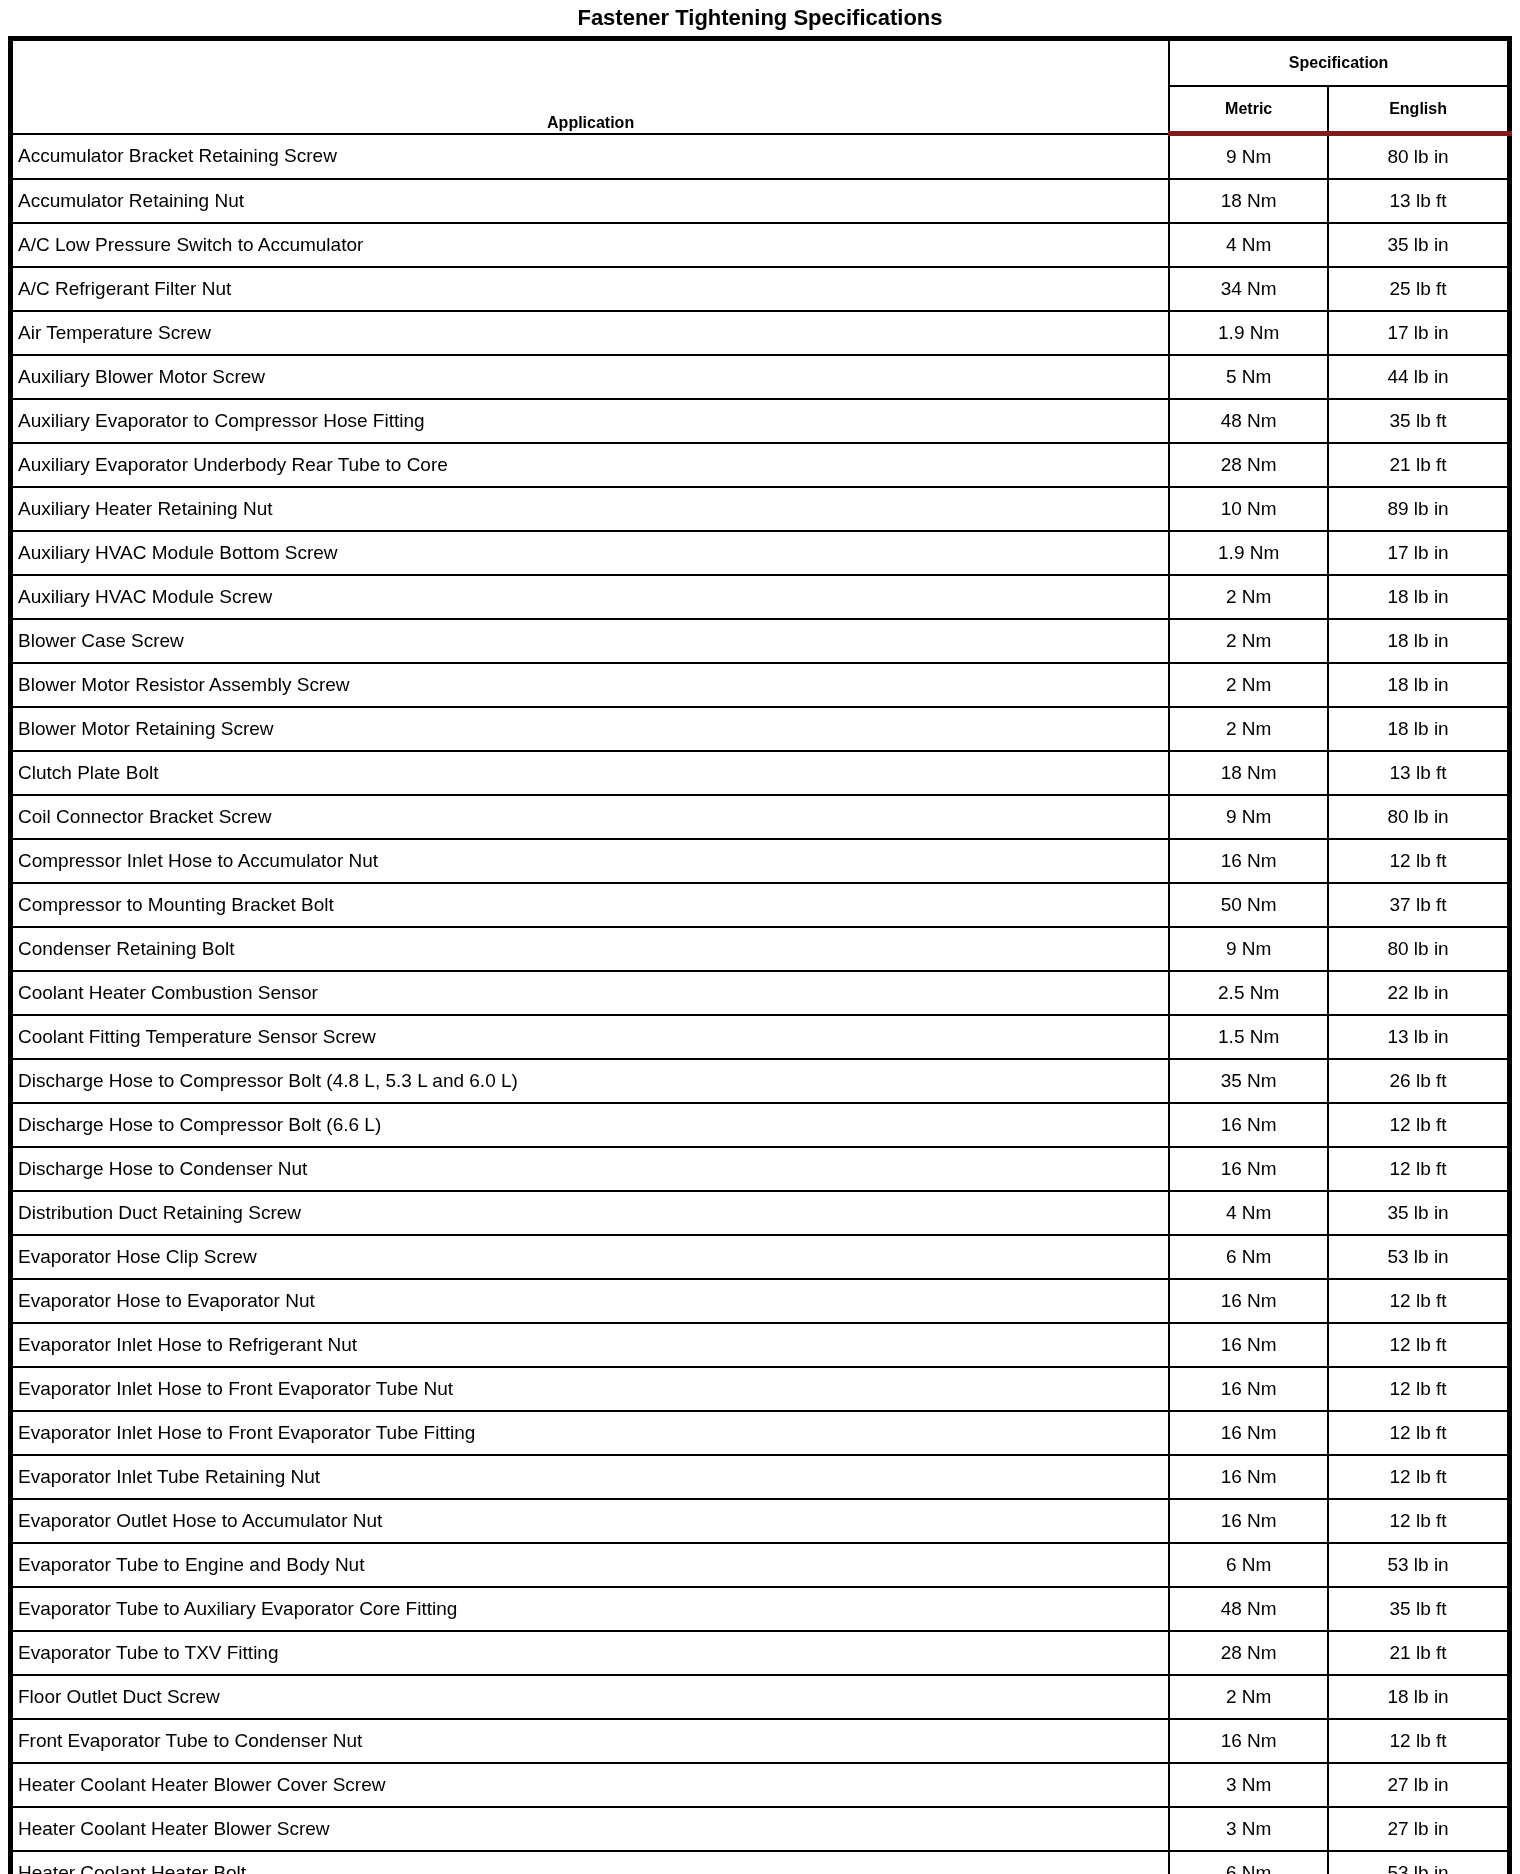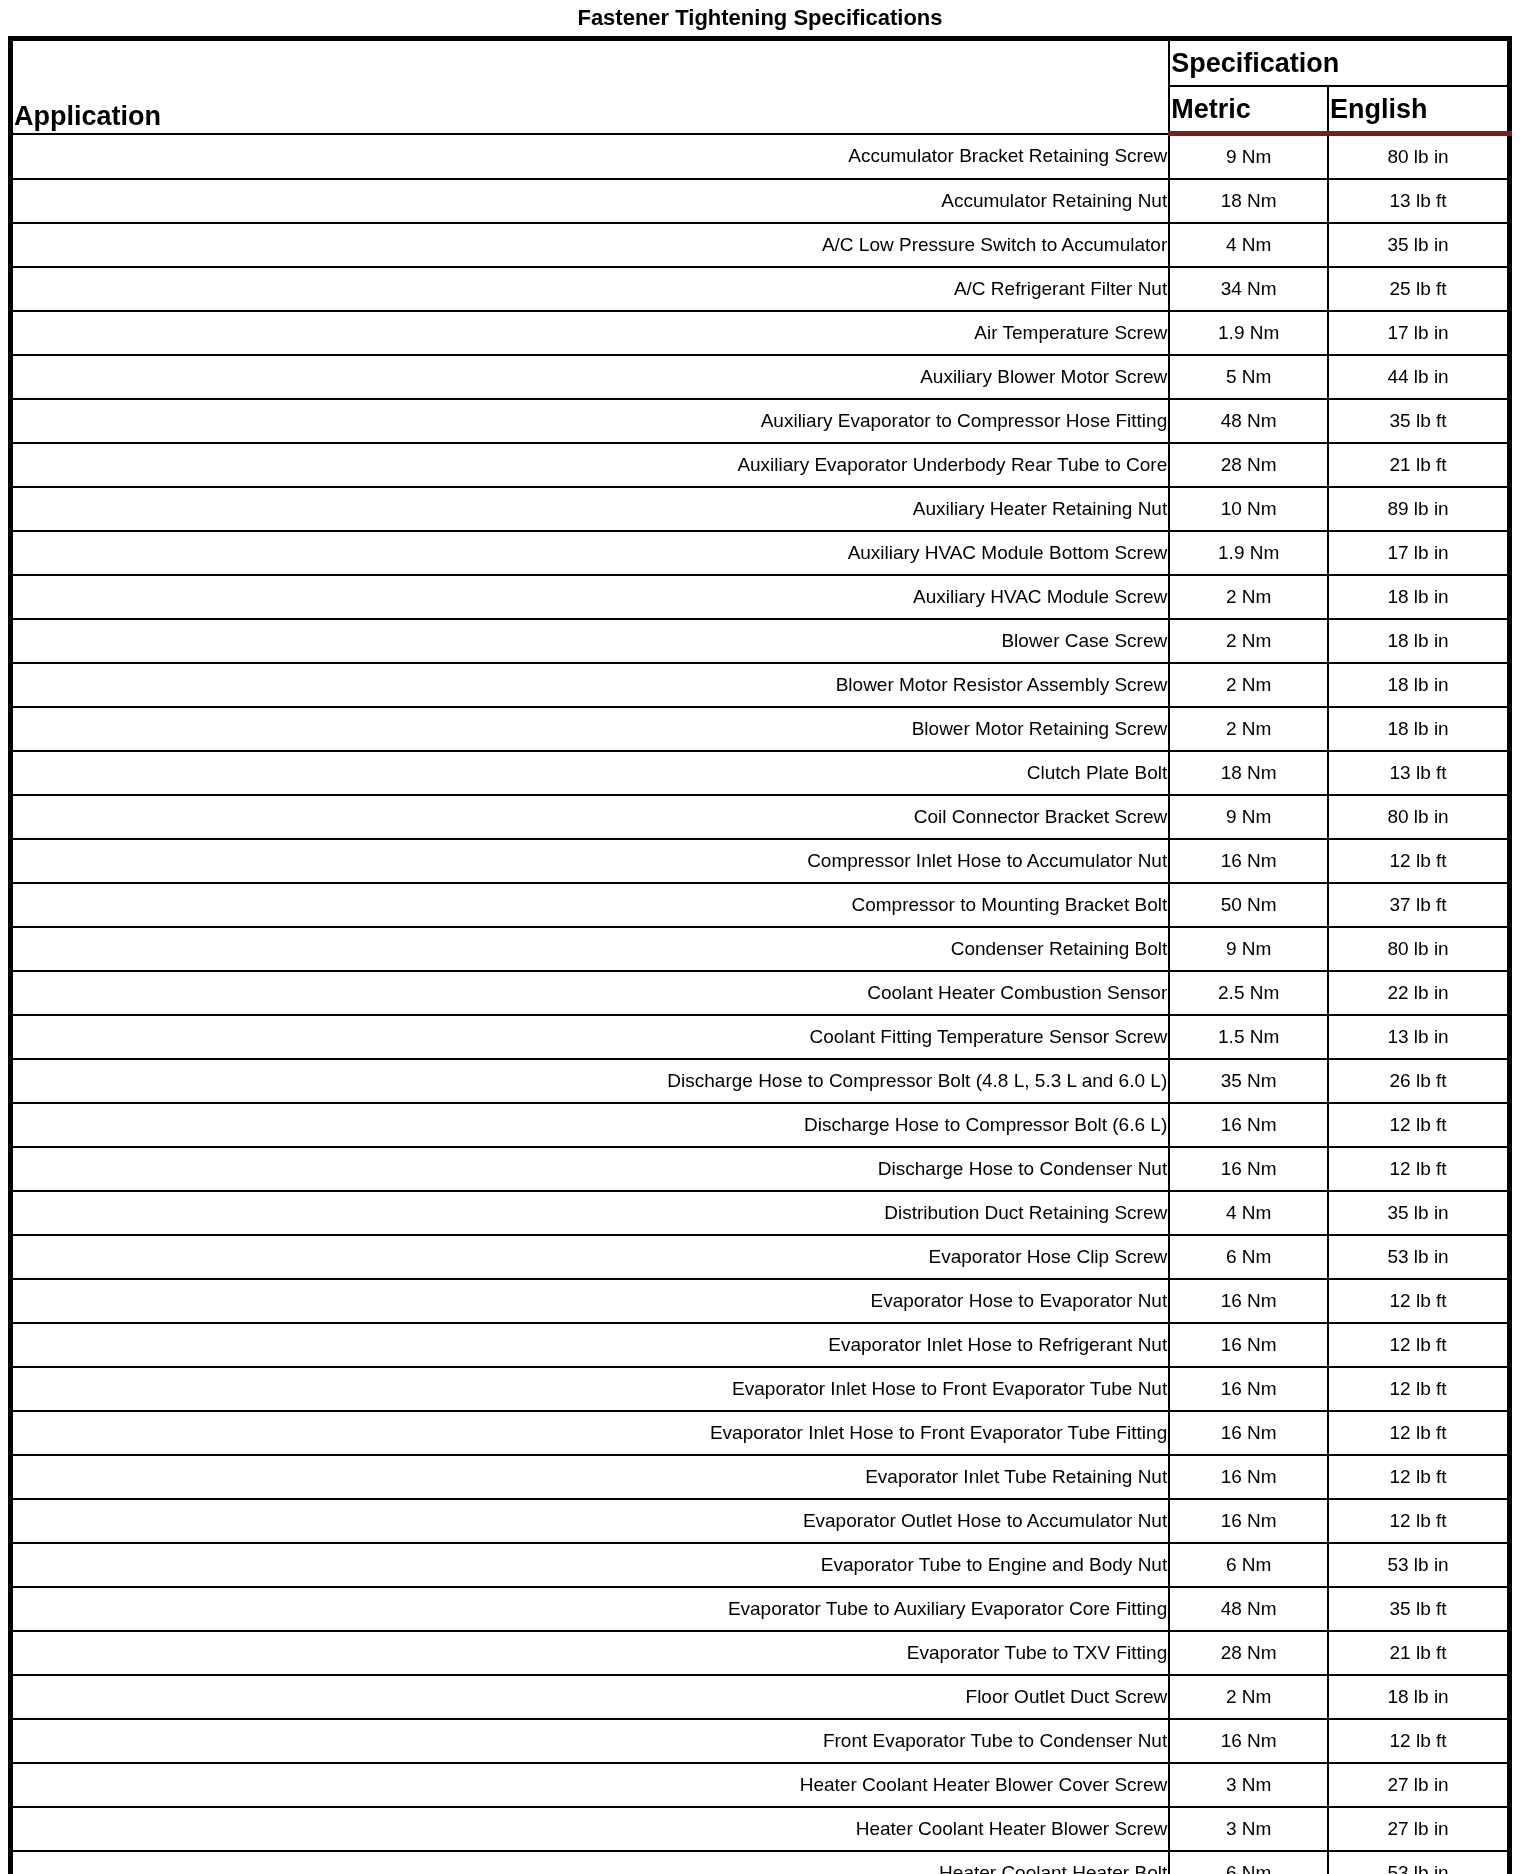--- a/index.html
+++ b/index.html
@@ -35,36 +35,36 @@
     border: 5px solid #000000;
   }
   .spec-table th, .spec-table td {
     border: 2px solid #000000;
     font-size: 19px;
     overflow: hidden;
     white-space: nowrap;
   }
   .spec-table thead th {
     font-weight: bold;
-    font-size: 27px;
-    text-align: left;
+    font-size: 16px;
+    text-align: center;
     height: 42px;
   }
   .spec-table thead tr:last-child th {
     border-bottom: 5px solid #7f1d1d;
   }
   th.app-header {
     vertical-align: bottom;
   }
   .spec-table tbody td {
     height: 40px;
     vertical-align: middle;
   }
   td.app-cell {
-    text-align: right;
+    text-align: left;
     padding-left: 5px;
   }
   td.val-cell {
     text-align: center;
   }
 </style>
 </head>
 <body>
 
 <div class="page">

